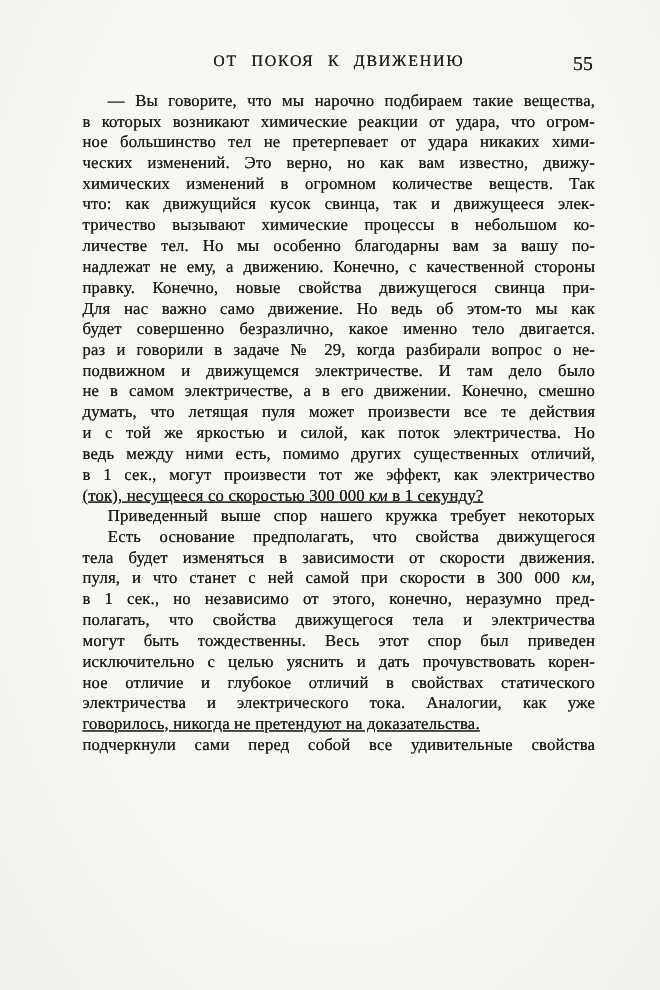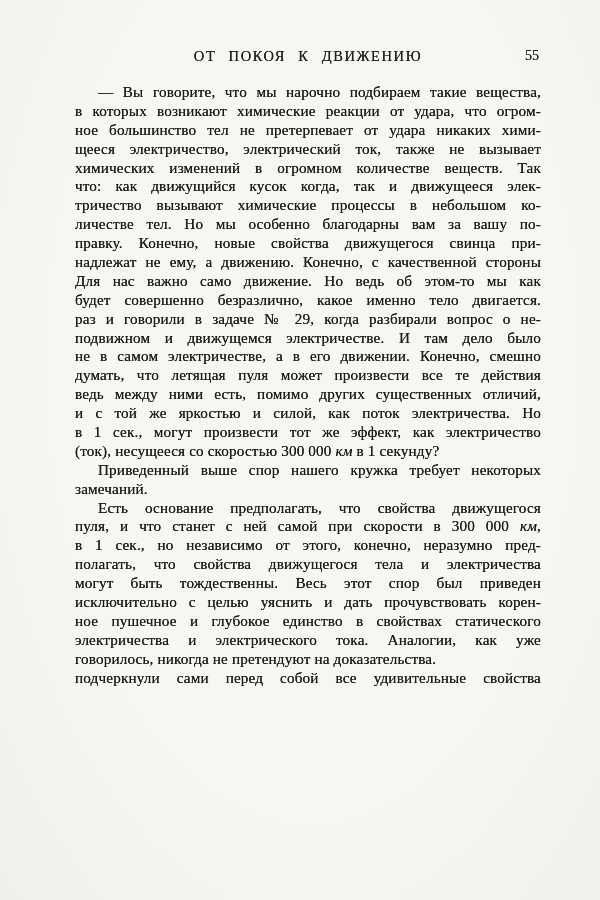--- a/index.html
+++ b/index.html
@@ -31,21 +31,21 @@
     font-size: 14.5px;
     letter-spacing: 1.6px;
     word-spacing: 7px;
     color: #222120;
     text-shadow: 0 0 0.4px #2a2927;
   }
   .page-number {
     position: absolute;
     right: 2px;
     top: 0;
-    font-size: 14px;
+    font-size: 18px;
     color: #222120;
     text-shadow: 0 0 0.4px #2a2927;
     text-align: right;
   }
   .page-text {
     position: absolute;
     top: 83px;
     left: 75px;
     width: 466px;
   }
@@ -54,59 +54,59 @@
     line-height: 18.9px;
     height: 18.9px;
     text-align: justify;
     text-align-last: justify;
     white-space: normal;
     letter-spacing: 0.15px;
     text-shadow: 0 0 0.45px #2b2a28;
     overflow: visible;
   }
   .line.indent { text-indent: 23px; }
-  .line.last   { text-align-last: left; }
+  .line.last   { text-align-last: left; text-decoration: underline; }
   .line i { font-style: italic; }
 </style>
 </head>
 <body>
 
 <div class="page">
   <div class="running-head">
     <span class="running-title">ОТ ПОКОЯ К ДВИЖЕНИЮ</span>
     <span class="page-number">55</span>
   </div>
 
   <div class="page-text">
       <div class="line indent">— Вы говорите, что мы нарочно подбираем такие вещества,</div>
       <div class="line">в которых возникают химические реакции от удара, что огром-</div>
       <div class="line">ное большинство тел не претерпевает от удара никаких хими-</div>
-      <div class="line">щееся электричество, электрический ток, также не вызывает</div>
+      <div class="line">ческих изменений. Это верно, но как вам известно, движу-</div>
       <div class="line">химических изменений в огромном количестве веществ. Так</div>
-      <div class="line">что: как движущийся кусок когда, так и движущееся элек-</div>
+      <div class="line">что: как движущийся кусок свинца, так и движущееся элек-</div>
       <div class="line">тричество вызывают химические процессы в небольшом ко-</div>
       <div class="line">личестве тел. Но мы особенно благодарны вам за вашу по-</div>
+      <div class="line">надлежат не ему, а движению. Конечно, с качественной стороны</div>
       <div class="line">правку. Конечно, новые свойства движущегося свинца при-</div>
-      <div class="line">надлежат не ему, а движению. Конечно, с качественной стороны</div>
       <div class="line">Для нас важно само движение. Но ведь об этом-то мы как</div>
       <div class="line">будет совершенно безразлично, какое именно тело двигается.</div>
       <div class="line">раз и говорили в задаче № 29, когда разбирали вопрос о не-</div>
       <div class="line">подвижном и движущемся электричестве. И там дело было</div>
       <div class="line">не в самом электричестве, а в его движении. Конечно, смешно</div>
       <div class="line">думать, что летящая пуля может произвести все те действия</div>
+      <div class="line">и с той же яркостью и силой, как поток электричества. Но</div>
       <div class="line">ведь между ними есть, помимо других существенных отличий,</div>
-      <div class="line">и с той же яркостью и силой, как поток электричества. Но</div>
       <div class="line">в 1 сек., могут произвести тот же эффект, как электричество</div>
       <div class="line last">(ток), несущееся со скоростью 300 000 <i>км</i> в 1 секунду?</div>
       <div class="line indent">Приведенный выше спор нашего кружка требует некоторых</div>
-      <div class="line last">замечаний.</div>
       <div class="line indent">Есть основание предполагать, что свойства движущегося</div>
+      <div class="line">тела будет изменяться в зависимости от скорости движения.</div>
       <div class="line">пуля, и что станет с ней самой при скорости в 300 000 <i>км</i>,</div>
       <div class="line">в 1 сек., но независимо от этого, конечно, неразумно пред-</div>
       <div class="line">полагать, что свойства движущегося тела и электричества</div>
       <div class="line">могут быть тождественны. Весь этот спор был приведен</div>
       <div class="line">исключительно с целью уяснить и дать прочувствовать корен-</div>
-      <div class="line">ное пушечное и глубокое единство в свойствах статического</div>
+      <div class="line">ное отличие и глубокое отличий в свойствах статического</div>
       <div class="line">электричества и электрического тока. Аналогии, как уже</div>
       <div class="line last">говорилось, никогда не претендуют на доказательства.</div>
       <div class="line">подчеркнули сами перед собой все удивительные свойства</div>
     </div>
 </div>
 
 </body></html>

